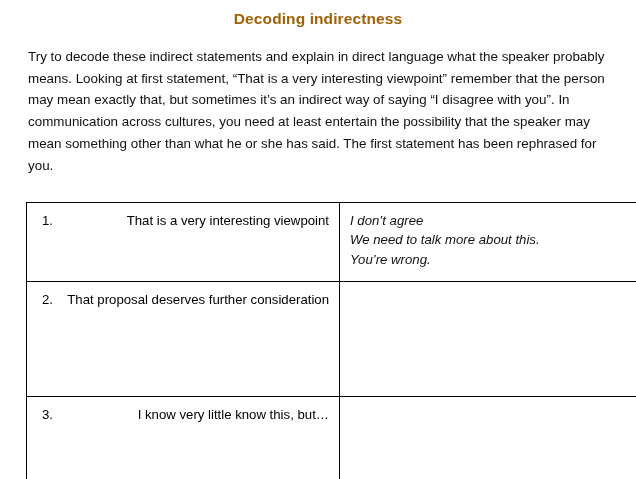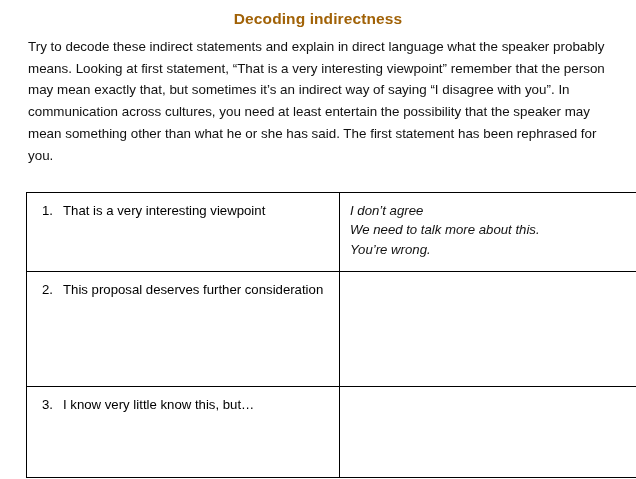--- a/index.html
+++ b/index.html
@@ -23,21 +23,21 @@
   }
   .title {
     text-align: center;
     font-size: 15.5px;
     font-weight: bold;
     color: #a16207;
     margin: 10px 0 0 0;
     letter-spacing: 0.1px;
   }
   .intro {
-    margin: 8px 28px 0 28px;
+    margin: 18px 28px 0 28px;
     font-size: 13.4px;
     line-height: 1.62;
     color: #111111;
     text-align: left;
   }
   .table-wrap {
     margin: 26px 0 0 26px;
     width: 586px;
   }
   table.worksheet {
@@ -64,20 +64,21 @@
     display: flex;
     gap: 10px;
   }
   .stmt-num {
     width: 16px;
     text-align: right;
     flex: 0 0 16px;
   }
   .stmt-text {
     flex: 1 1 auto;
+    text-align: right;
   }
   .meaning-line {
     display: block;
     white-space: pre-wrap;
   }
   .row-1 td { height: 62px; }
   .row-2 td { height: 98px; }
   .row-3 td { height: 74px; }
 </style>
 </head>
@@ -102,21 +103,21 @@
           <td class="col-meaning">
             <span class="meaning-line">I don’t agree</span>
             <span class="meaning-line">We need to talk more about this.</span>
             <span class="meaning-line">You’re wrong.</span>
           </td>
         </tr>
         <tr class="row-2">
           <td class="col-statement">
             <div class="stmt">
               <span class="stmt-num">2.</span>
-              <span class="stmt-text">This proposal deserves further consideration</span>
+              <span class="stmt-text">That proposal deserves further consideration</span>
             </div>
           </td>
           <td class="col-meaning"></td>
         </tr>
         <tr class="row-3">
           <td class="col-statement">
             <div class="stmt">
               <span class="stmt-num">3.</span>
               <span class="stmt-text">I know very little know this, but…</span>
             </div>

